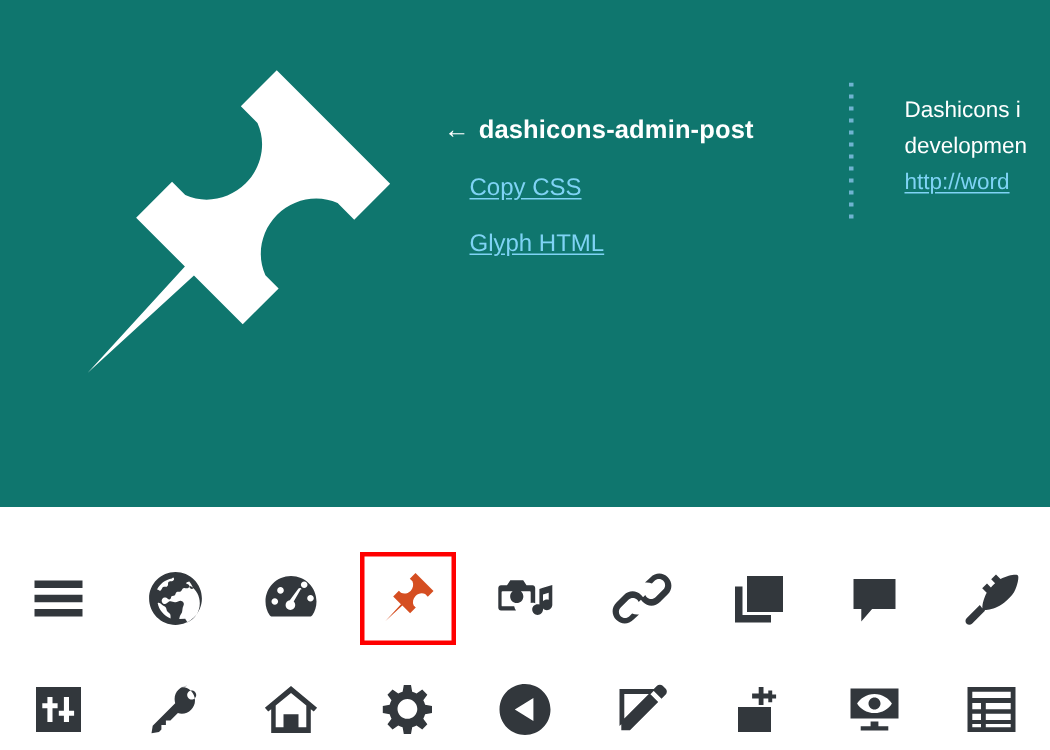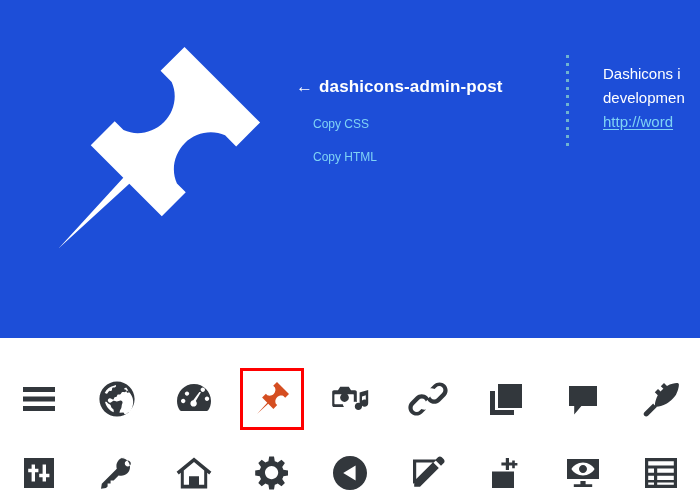--- a/index.html
+++ b/index.html
@@ -13,21 +13,21 @@
     background: #ffffff;
     font-family: "Liberation Sans", sans-serif;
     -webkit-font-smoothing: antialiased;
   }
 
   
   #preview-panel {
     position: relative;
     width: 700px;
     height: 338px;
-    background: #1d4ed8;
+    background: #0f766e;
     box-sizing: border-box;
     overflow: hidden;
   }
 
   #preview-glyph {
     position: absolute;
     left: 22px;
     top: 28px;
     width: 262px;
     height: 252px;
@@ -58,22 +58,23 @@
     display: inline-block;
     margin-right: 6px;
     font-weight: 400;
   }
 
   .copy-link {
     display: block;
     margin-left: 17px;
     margin-top: 19px;
     color: #7fd3f5;
-    font-size: 12px;
+    font-size: 16px;
     font-weight: 400;
+    text-decoration: underline;
     text-underline-offset: 2px;
     width: max-content;
     cursor: pointer;
   }
 
   
   #panel-divider {
     position: absolute;
     left: 566px;
     top: 55px;
@@ -159,21 +160,21 @@
         L34.8 37.0 L38.3 40.5 C43.5 42.9 50.0 41.7 54.3 37.4
         C58.6 33.1 59.8 26.6 57.4 21.4 L53.0 17.0 Z"></path>
     </svg>
   </div>
 
   <div id="detail-column">
     <div id="detail-title">
       <span class="arrow-glyph">←</span><span>dashicons-admin-post</span>
     </div>
     <a class="copy-link">Copy CSS</a>
-    <a class="copy-link">Copy HTML</a>
+    <a class="copy-link">Glyph HTML</a>
   </div>
 
   <div id="panel-divider"></div>
 
   <div id="about-column">
     <span class="about-line">Dashicons i</span>
     <span class="about-line">developmen</span>
     <a class="about-url">http://word</a>
   </div>
 

